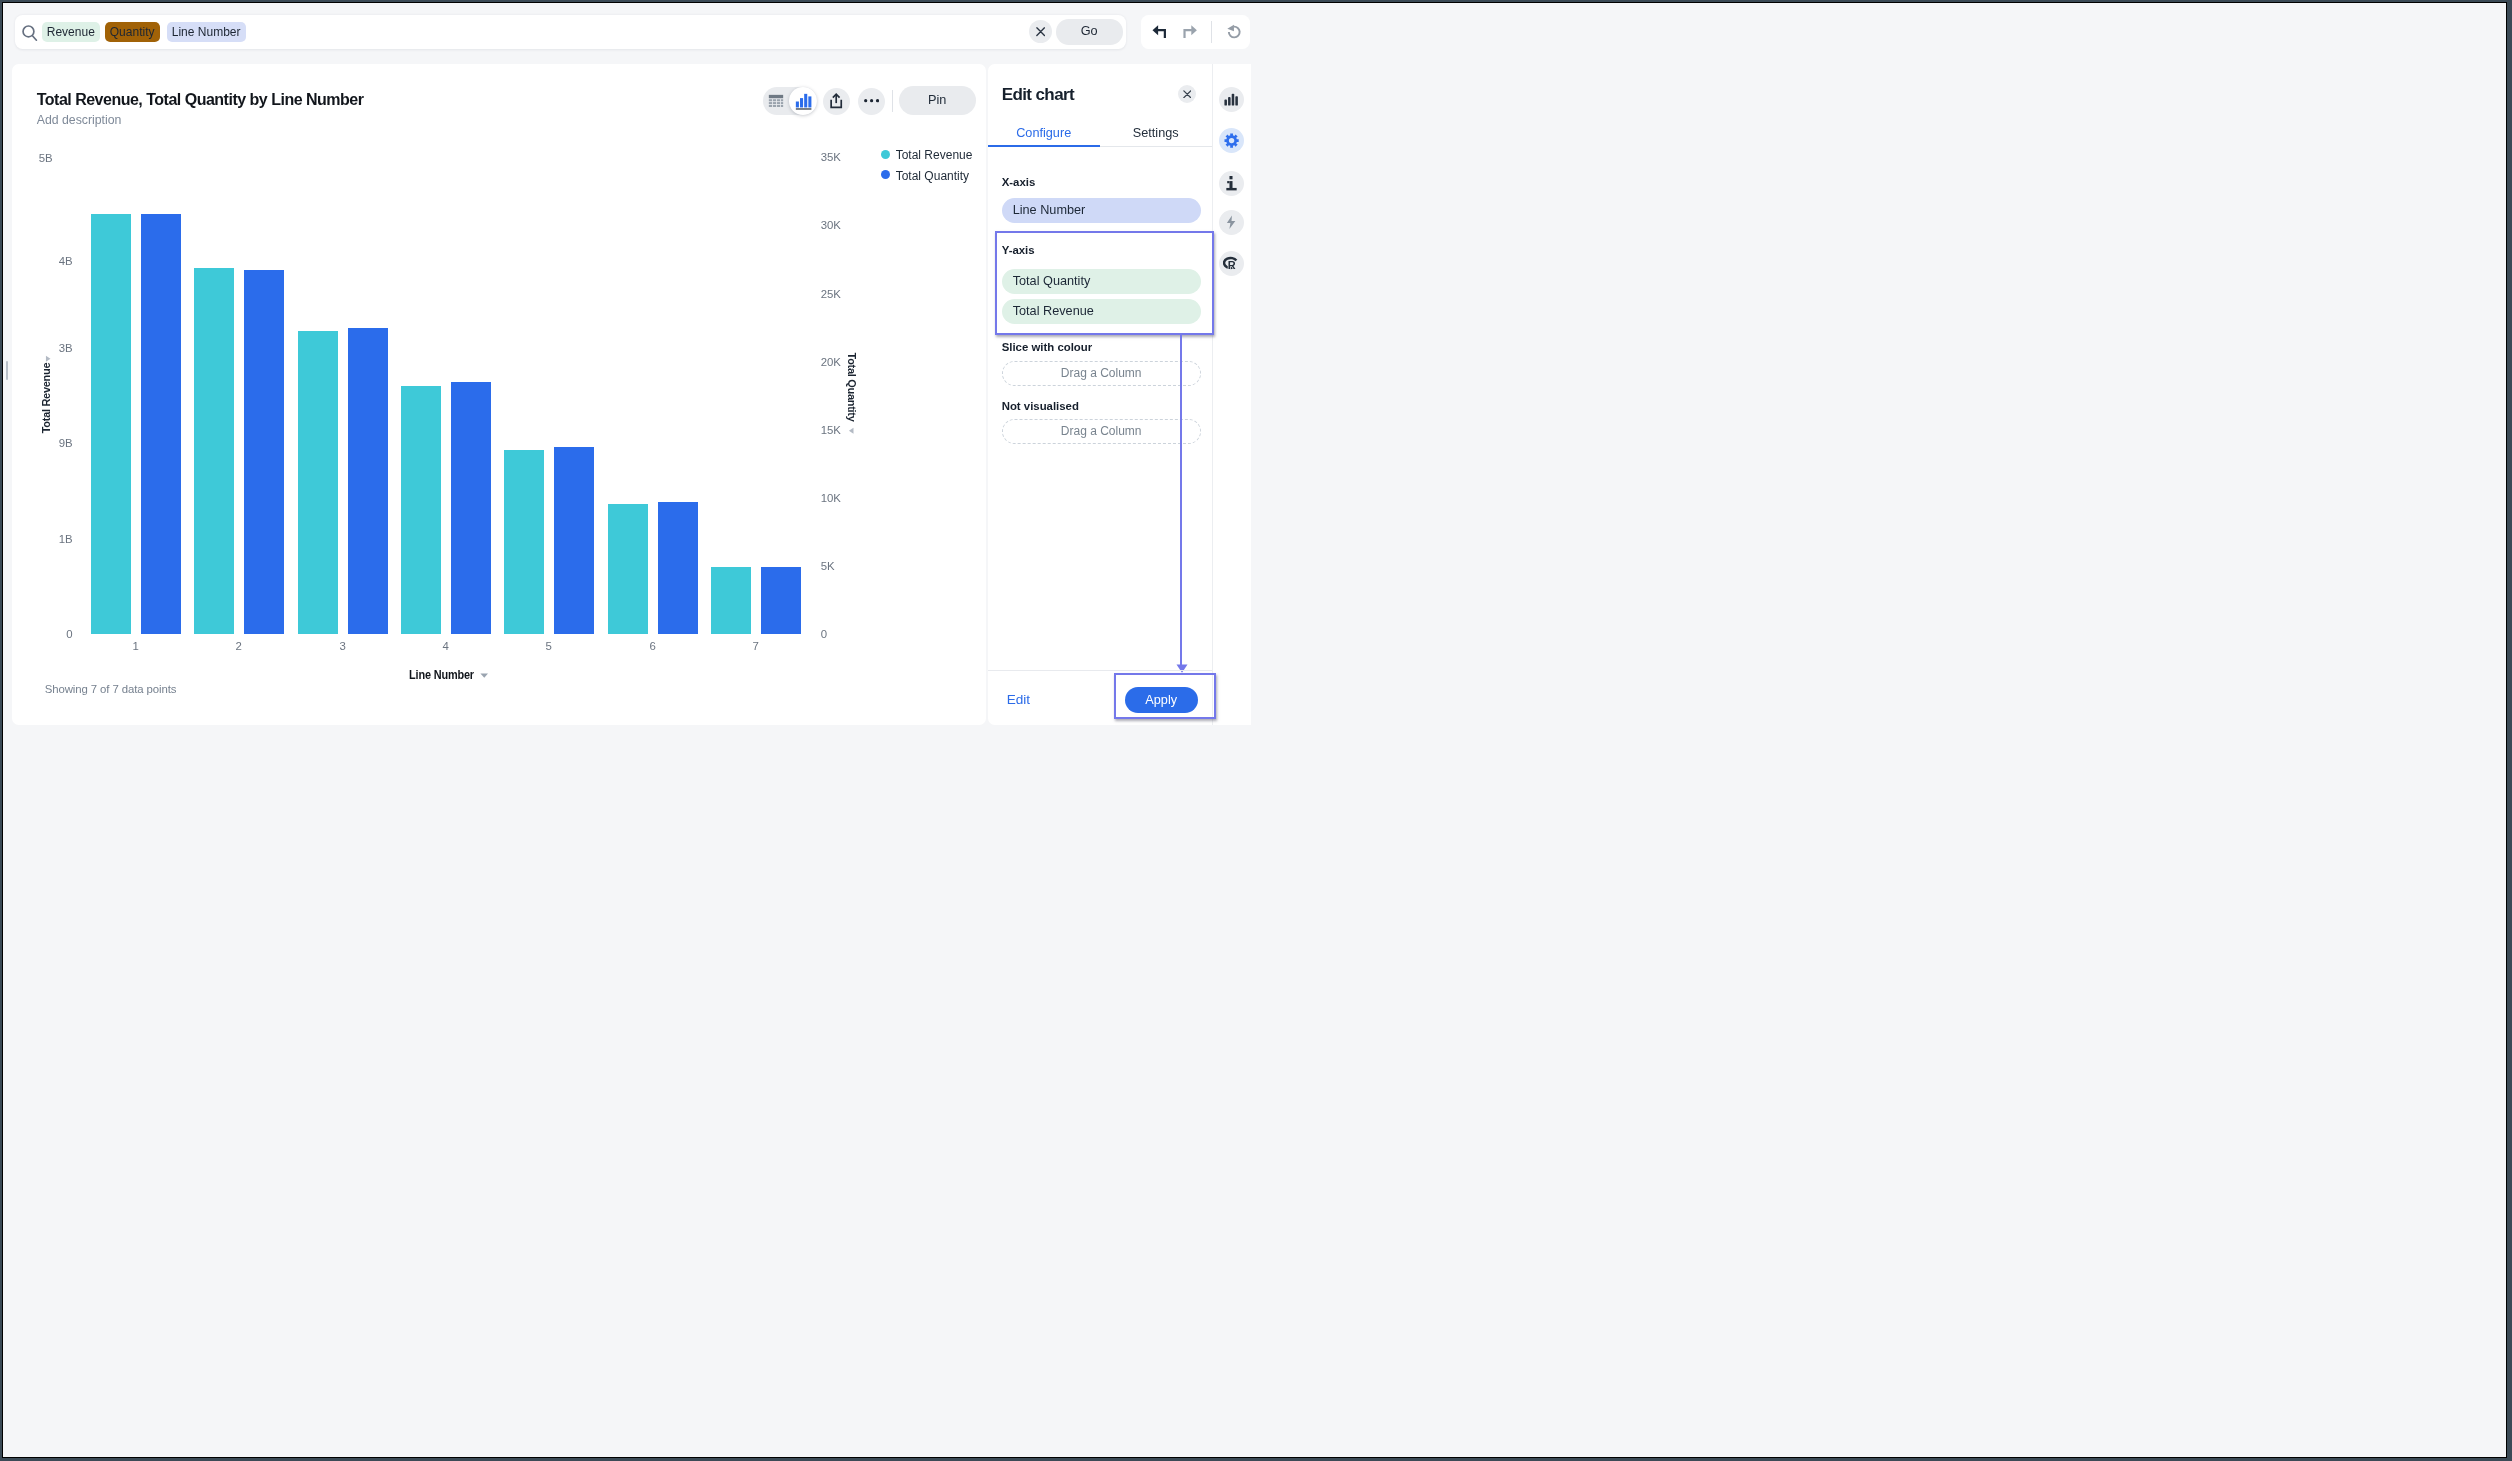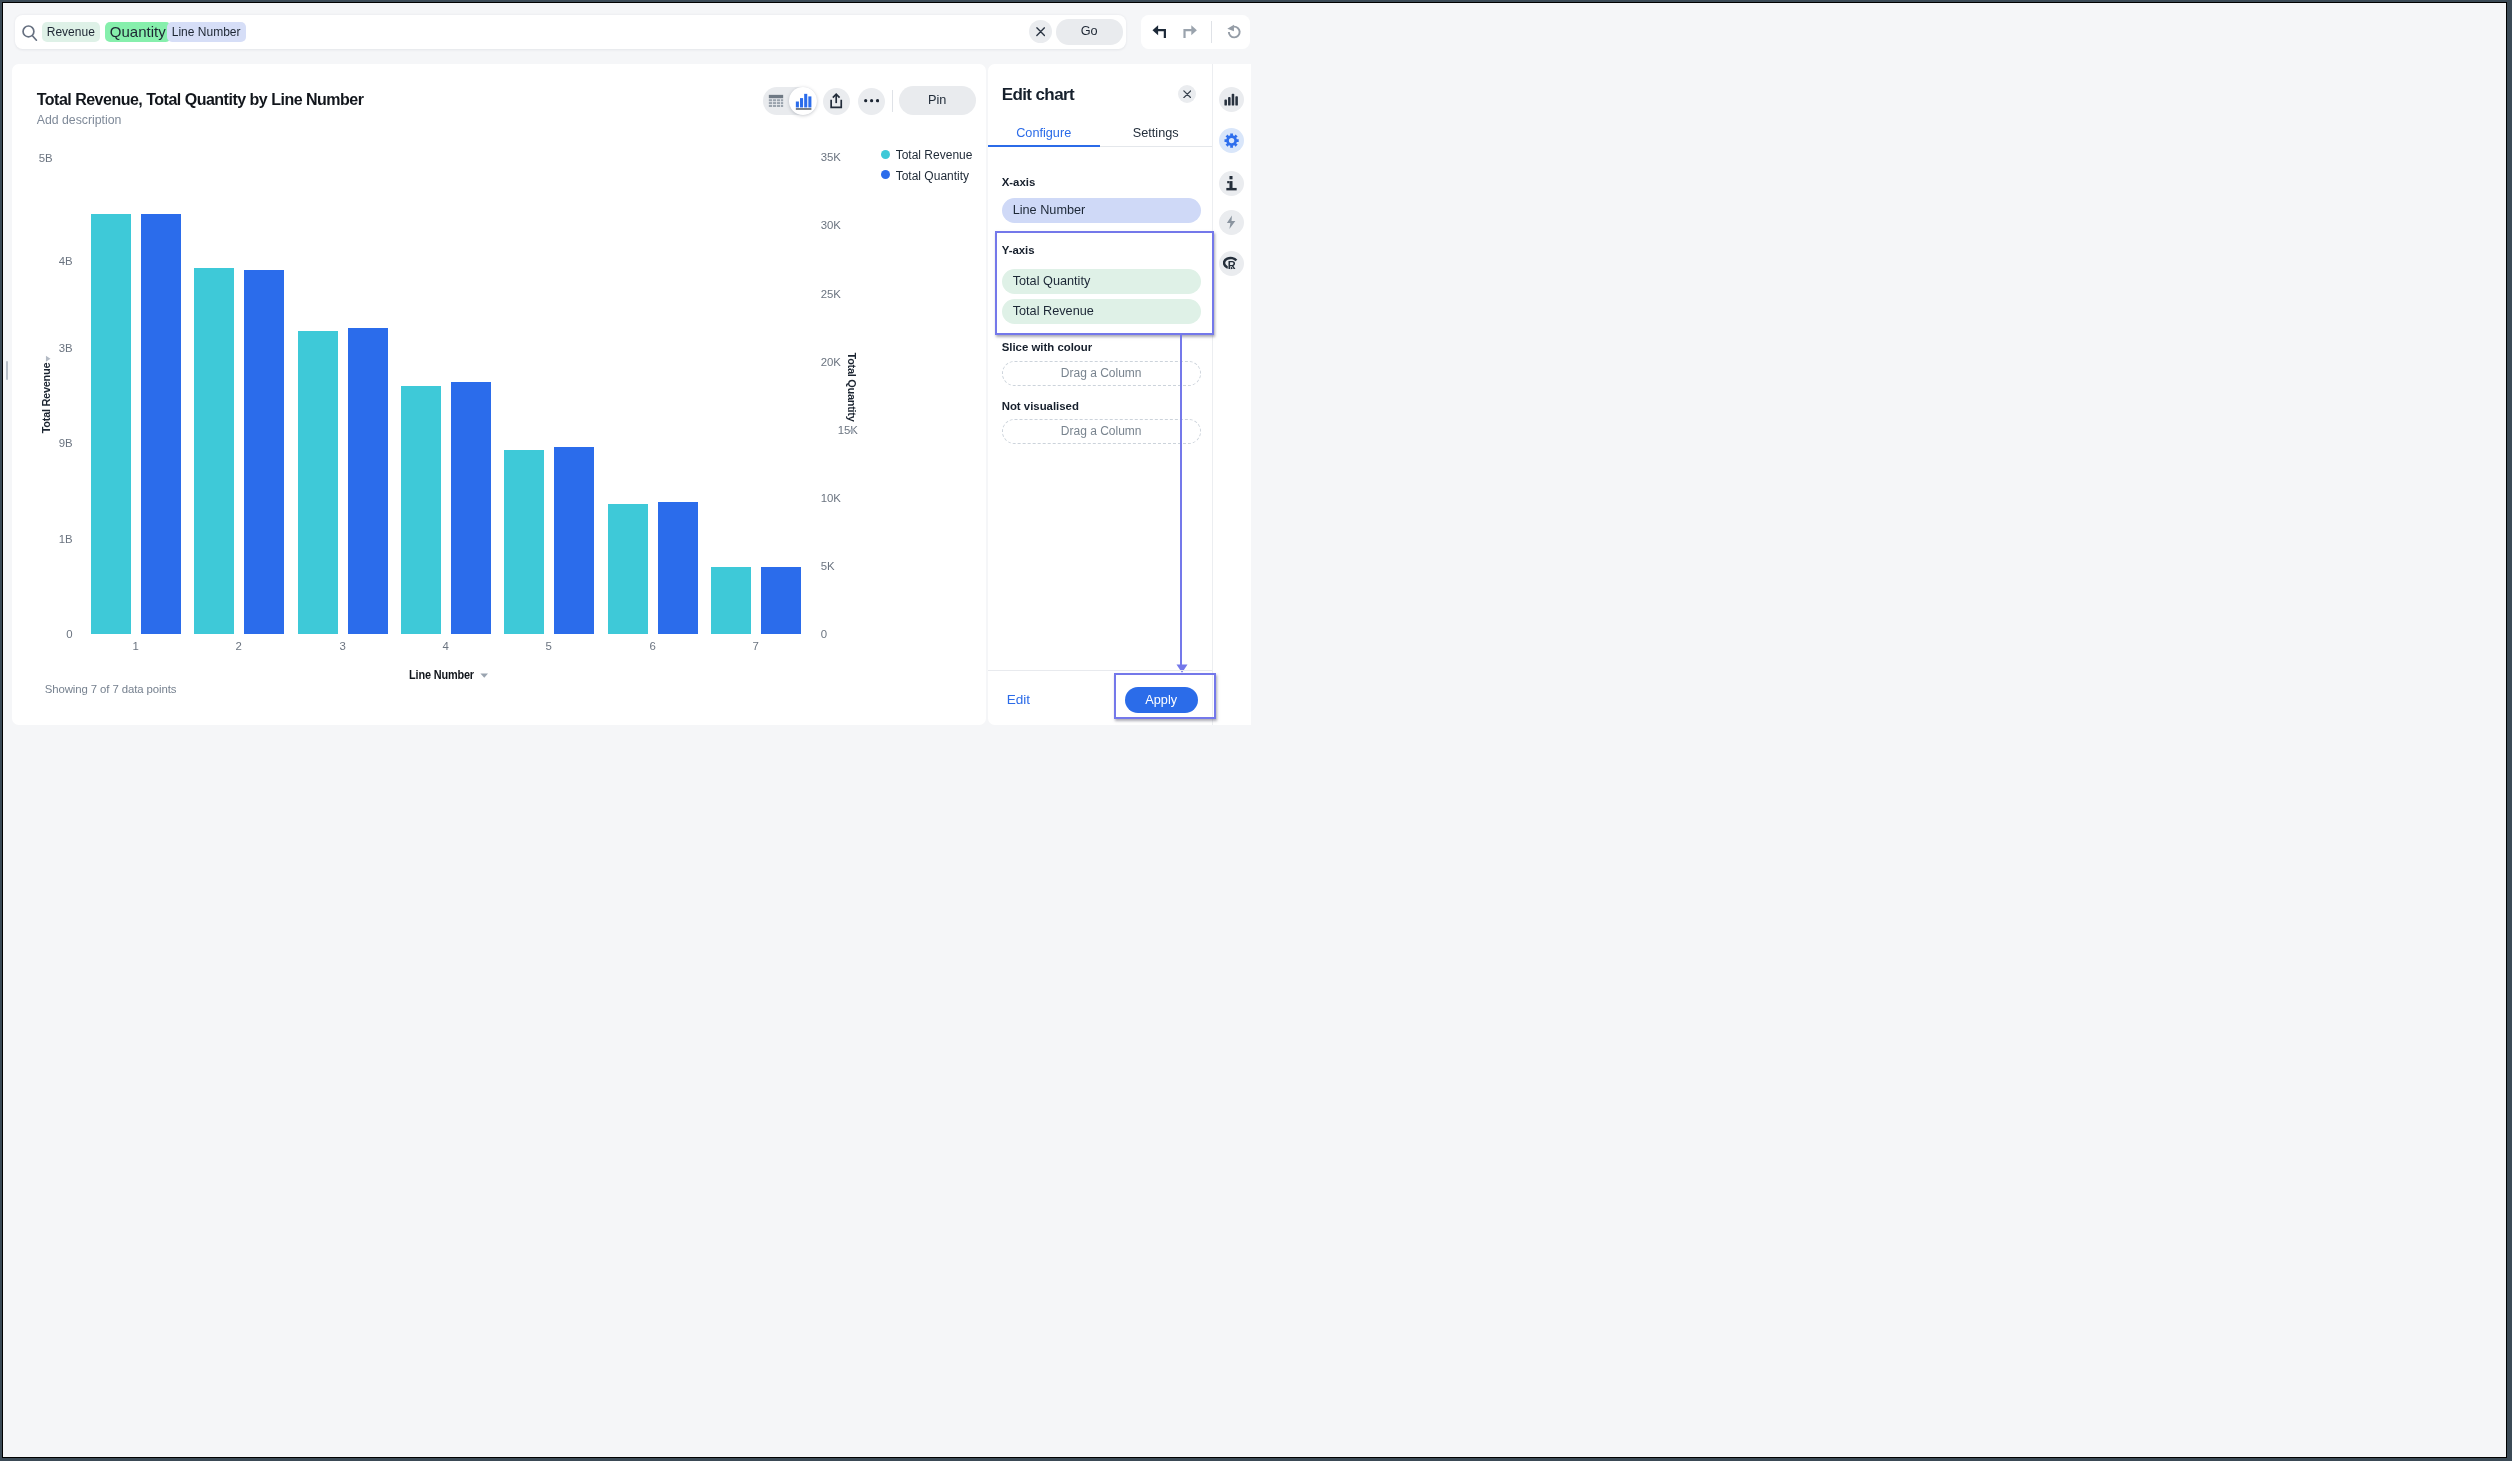--- a/index.html
+++ b/index.html
@@ -17,21 +17,21 @@
 </head>
 <body>
 <div id="app">
 
   <div class="card" style="left:12px; top:12.3px; width:1111px; height:34px; border-radius:7.6px; box-shadow:0 0.8px 2.5px rgba(30,40,60,0.08);text-decoration:underline;">
     <svg class="abs" style="left:7.6px; top:10.2px;" width="17" height="18.6" viewBox="0 0 20 22">
       <circle cx="7.6" cy="7.6" r="6.4" fill="none" stroke="#667080" stroke-width="2"></circle>
       <line x1="12.3" y1="12.7" x2="17" y2="18" stroke="#667080" stroke-width="2" stroke-linecap="round"></line>
     </svg>
     <div class="abs" style="left:27px; top:7.2px; height:20.3px; line-height:20.3px; padding:0 5.1px; background:#def1e7; border-radius:5.1px; font-size:12px; color:#1d2633;">Revenue</div>
-    <div class="abs" style="left:90px; top:7.2px; height:20.3px; line-height:20.3px; padding:0 5.1px; background:#86efac; border-radius:5.1px; font-size:15px; color:#1d2633;text-align:center;">Quantity</div>
+    <div class="abs" style="left:90px; top:7.2px; height:20.3px; line-height:20.3px; padding:0 5.1px; background:#a16207; border-radius:5.1px; font-size:12px; color:#1d2633;text-align:center;">Quantity</div>
     <div class="abs" style="left:152px; top:7.2px; height:20.3px; line-height:20.3px; padding:0 5.1px; background:#d6def7; border-radius:5.1px; font-size:12px; color:#1d2633;">Line Number</div>
     <div class="circ" style="left:1014px; top:5.5px; width:23px; height:23px;">
       <svg width="9.3" height="9.3" viewBox="0 0 11 11">
           <path d="M1 1 L10 10 M10 1 L1 10" stroke="#2a3442" stroke-width="1.6" stroke-linecap="round"></path>
         </svg>
     </div>
     <div class="abs" style="left:1041px; top:4.2px; width:67px; height:25.4px; background:#e9ebee; border-radius:12.7px; text-align:center; line-height:25.4px; font-size:12.7px; color:#1d2633;">Go</div>
   </div>
 
   <div class="card" style="left:1138px; top:12.3px; width:109px; height:34px; border-radius:7.6px;">
@@ -111,21 +111,21 @@
   <div class="axlab" style="left:36px; top:244px; width:34px; text-align:right;margin-top:8px;">4B</div>
   <div class="axlab" style="left:36px; top:339px; width:34px; text-align:right;">3B</div>
   <div class="axlab" style="left:36px; top:434px; width:34px; text-align:right;">9B</div>
   <div class="axlab" style="left:36px; top:530px; width:34px; text-align:right;">1B</div>
   <div class="axlab" style="left:36px; top:625px; width:34px; text-align:right;">0</div>
 
   <div class="axlab" style="left:818px; top:148px;">35K</div>
   <div class="axlab" style="left:818px; top:216px;">30K</div>
   <div class="axlab" style="left:818px; top:285px;">25K</div>
   <div class="axlab" style="left:818px; top:353px;">20K</div>
-  <div class="axlab" style="left:818px; top:421px;margin-left:17px;">15K</div>
+  <div class="axlab" style="left:818px; top:421px;">15K</div>
   <div class="axlab" style="left:818px; top:489px;">10K</div>
   <div class="axlab" style="left:818px; top:557px;">5K</div>
   <div class="axlab" style="left:818px; top:625px;">0</div>
 
   <div class="abs" style="left:-7.6px; top:389px; width:102px; font-size:11px; font-weight:bold; letter-spacing:-0.3px; color:#1b2430; text-align:center; transform:rotate(-90deg);">Total Revenue</div>
   <svg class="abs" style="left:42px; top:352px;" width="6.4" height="7.6" viewBox="0 0 8 10">
       <path d="M1 1 L7 5 L1 9 Z" fill="#b3bac4"></path>
     </svg>
   <div class="abs" style="left:798px; top:378px; width:102px; font-size:11px; font-weight:bold; letter-spacing:-0.3px; color:#1b2430; text-align:center; transform:rotate(90deg);">Total Quantity</div>
   <svg class="abs" style="left:845px; top:424px;" width="6.4" height="7.6" viewBox="0 0 8 10">

